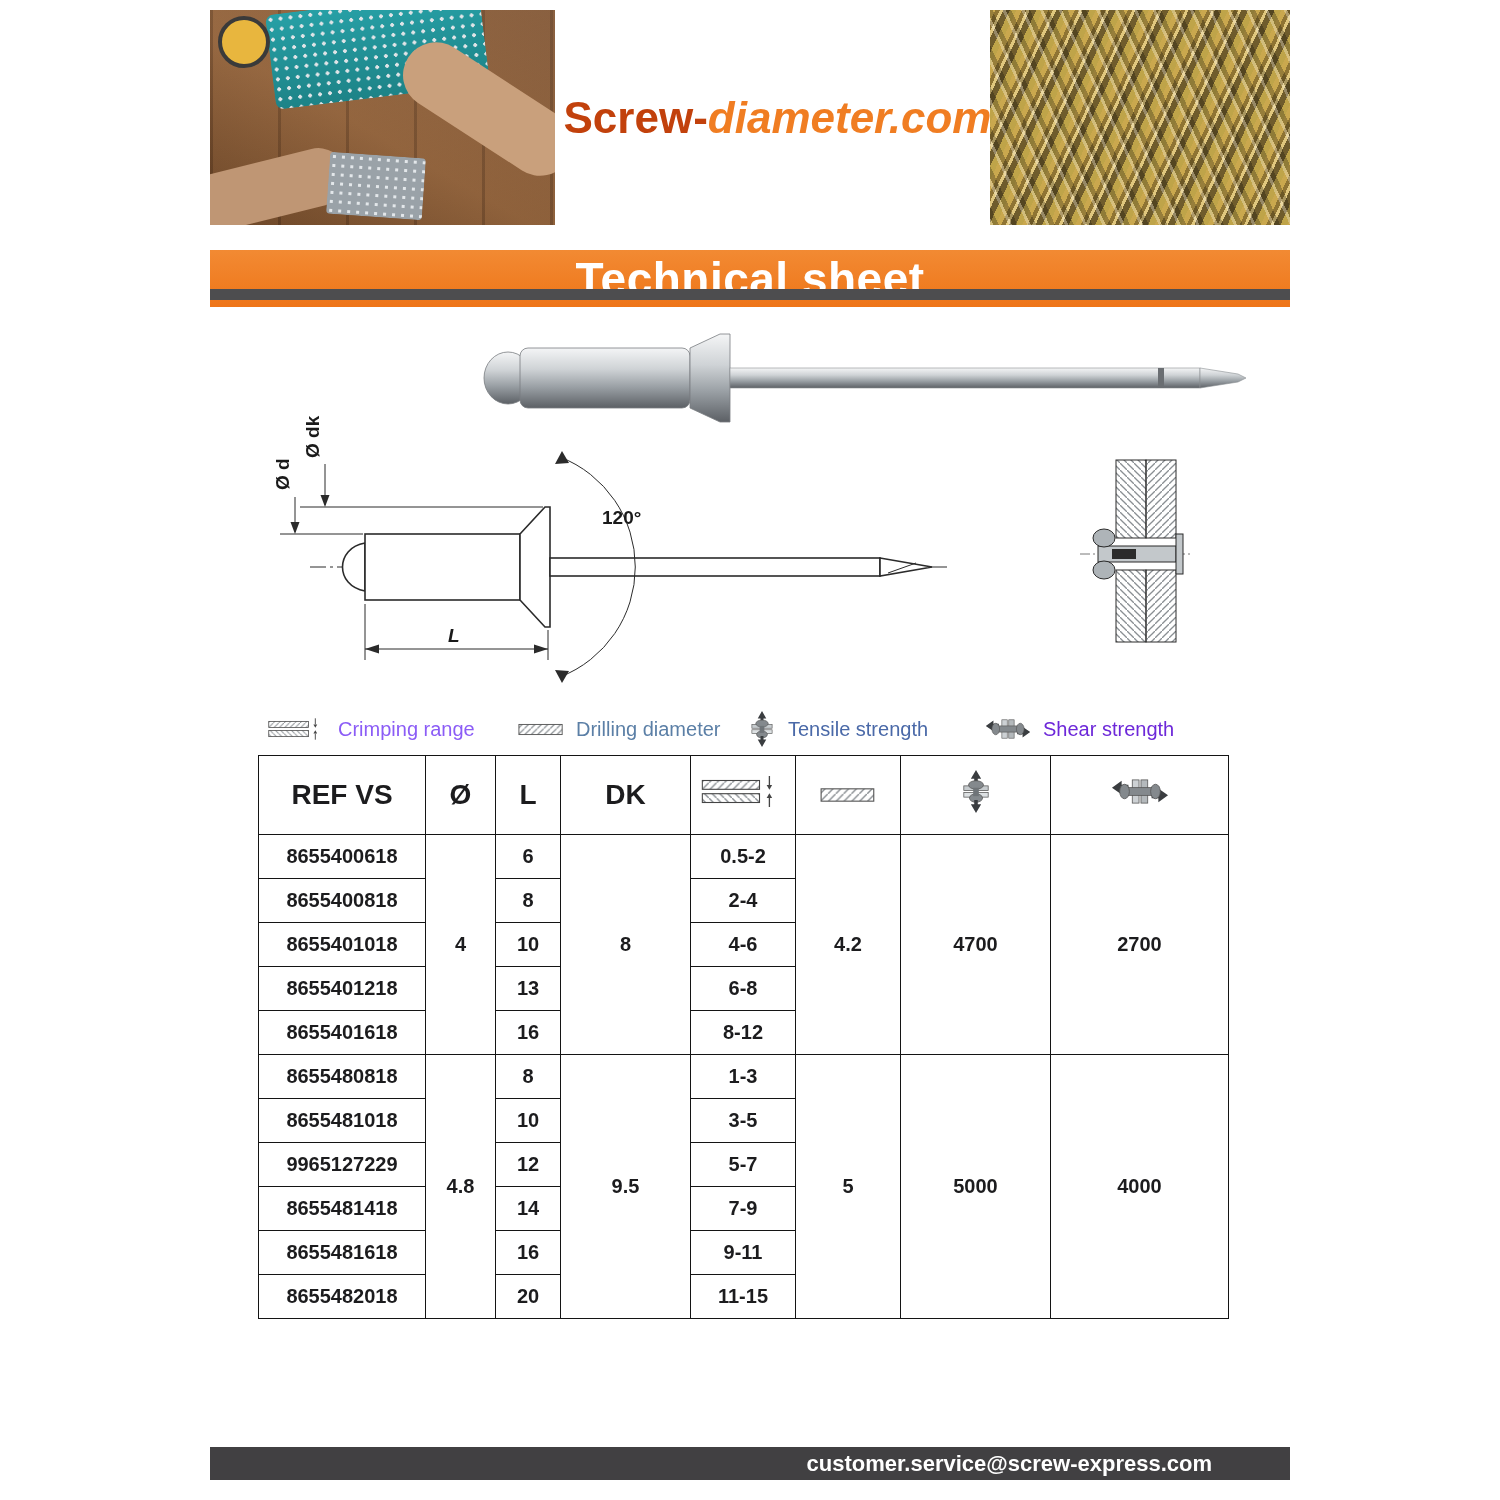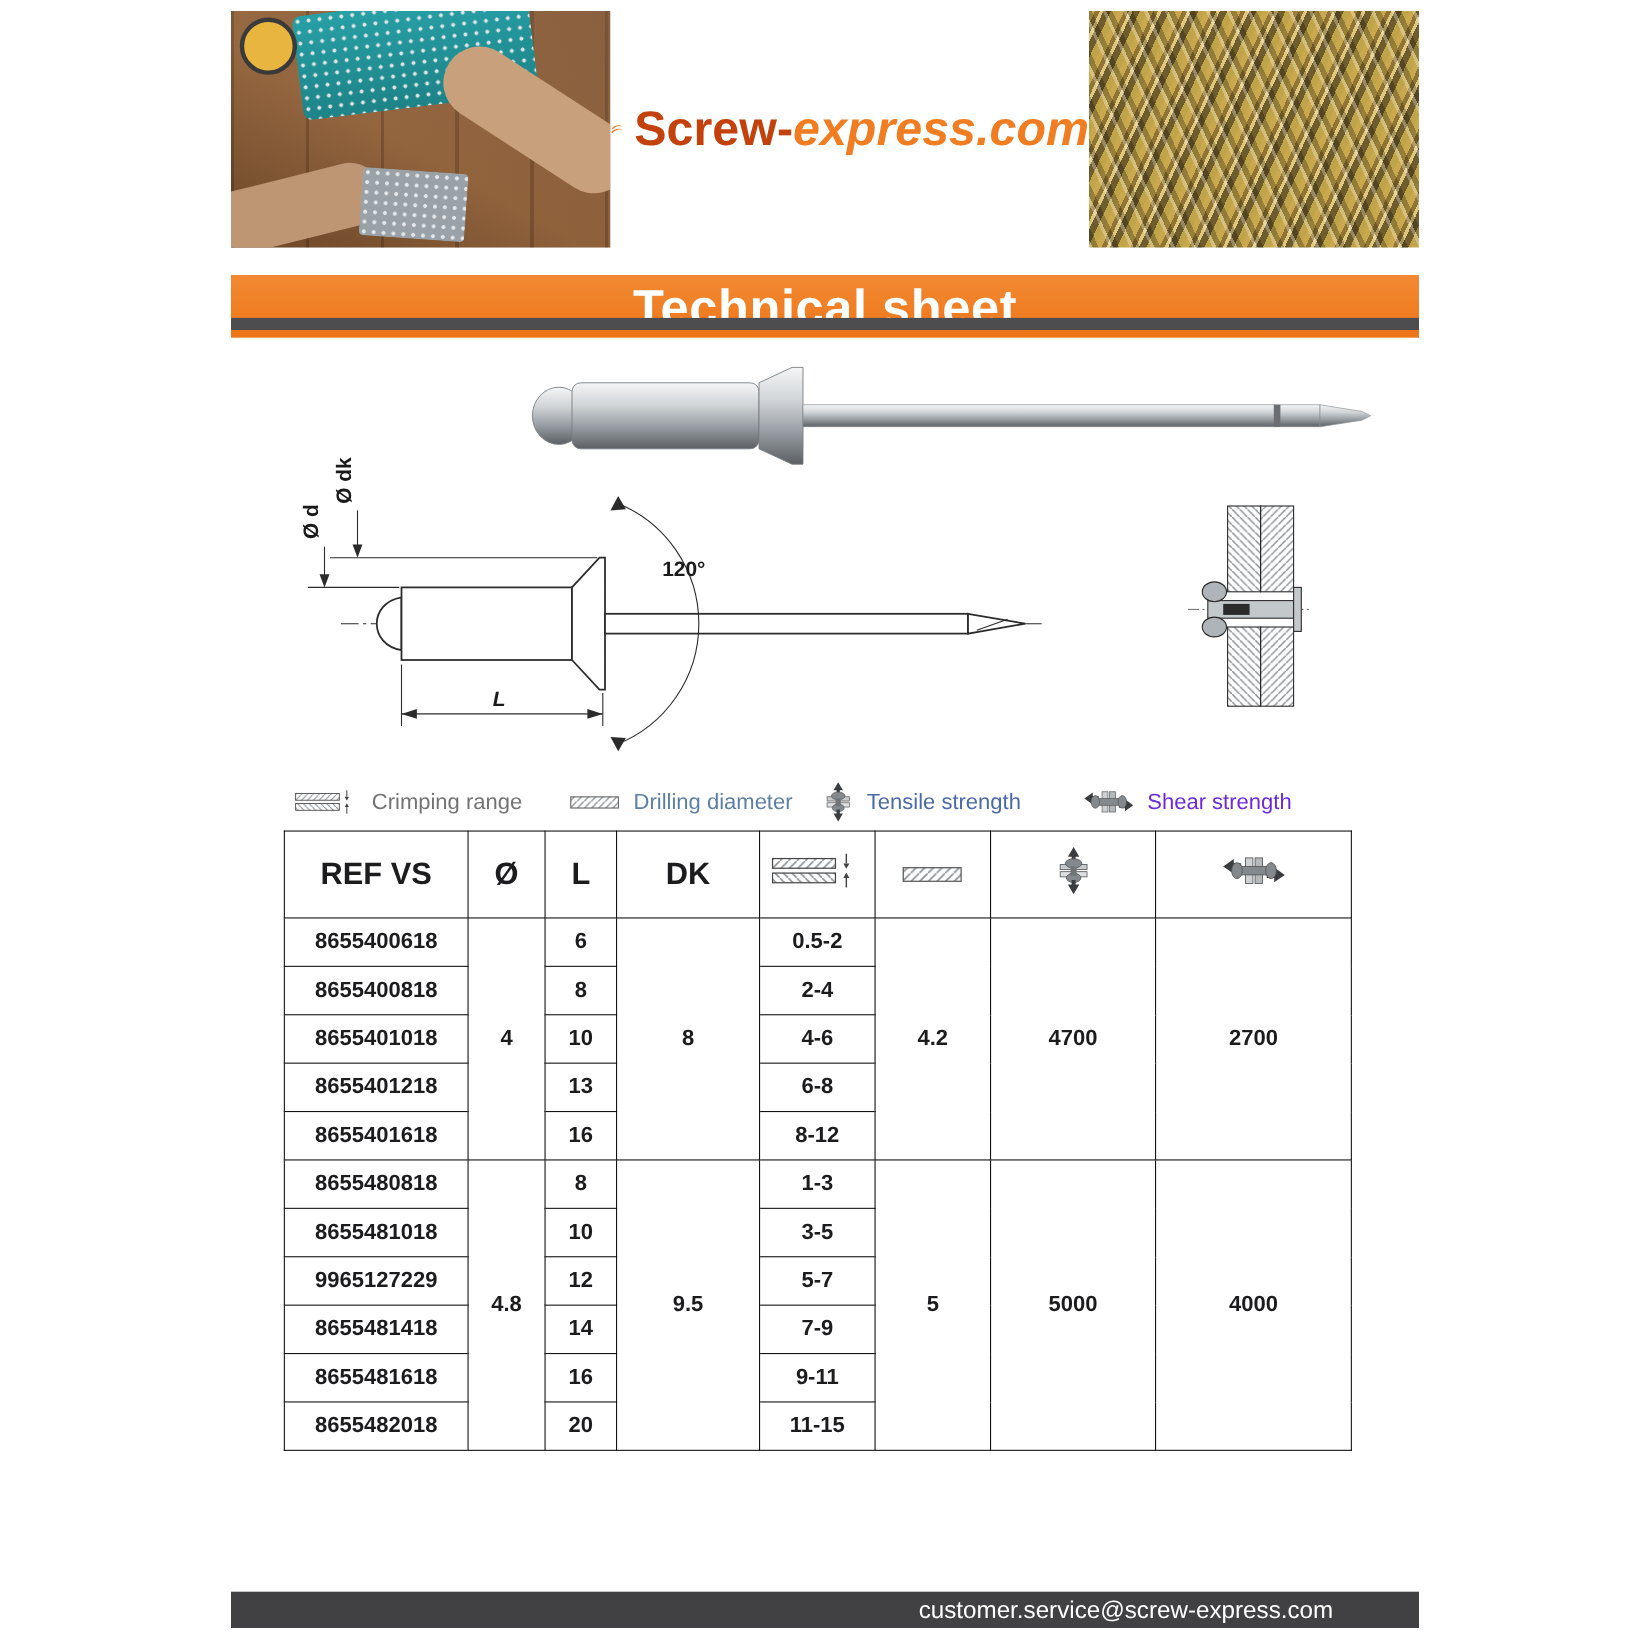--- a/index.html
+++ b/index.html
@@ -46,36 +46,36 @@
   .rivet-photo{position:absolute;left:468px;top:318px;}
   .tech-drawing{position:absolute;left:240px;top:402px;}
   .section-drawing{position:absolute;left:1078px;top:456px;}
   .td-thin{stroke:#2b2b2b;stroke-width:1;fill:none;}
   .td-fillw{fill:#fff;stroke:#2b2b2b;stroke-width:1.6;}
   .td-text{font-family:"Liberation Sans",sans-serif;font-size:19px;fill:#1a1a1a;font-weight:bold;}
 
   
   .legend-item{position:absolute;top:710px;display:flex;align-items:center;gap:12px;height:38px;}
   .li-label{font-size:20px;font-weight:500;}
-  .c-crimp{color:#737373;}
+  .c-crimp{color:#8b5cf6;}
   .c-drill{color:#5b7fa6;}
   .c-tens{color:#4a69a8;}
   .c-shear{color:#6d28d9;}
 
   
   .spec-table{position:absolute;left:258px;top:755px;border-collapse:collapse;table-layout:fixed;background:#fff;}
   .spec-table th,.spec-table td{border:1.4px solid #141414;text-align:center;vertical-align:middle;
     font-weight:bold;color:#1c1c1e;padding:0;}
   .spec-table th{height:78px;font-size:28px;}
   .spec-table td{height:43px;font-size:20px;}
 
   
   .footer-bar{position:absolute;left:210px;top:1447px;width:1080px;height:33px;background:#414042;
     display:flex;align-items:center;justify-content:flex-end;padding-right:78px;box-sizing:border-box;}
-  .footer-bar span{color:#fff;font-weight:normal;font-size:22px;}
+  .footer-bar span{color:#fff;font-weight:bold;font-size:22px;}
 </style>
 </head>
 <body>
 
 <svg width="0" height="0" style="position:absolute" aria-hidden="true">
   <defs>
     <pattern id="hatchA" width="7" height="7" patternUnits="userSpaceOnUse">
       <path d="M0,7 L7,0" stroke="#8a8f93" stroke-width="1.3"></path>
     </pattern>
     <pattern id="hatchB" width="7" height="7" patternUnits="userSpaceOnUse">
@@ -127,21 +127,21 @@
     <div class="pl-arm2"></div>
     <div class="pl-tray"></div>
   </div>
 
   <div class="logo-area">
     <svg width="74" height="64" viewBox="0 0 74 64">
       <path d="M8,24 C22,4 52,0 68,13 C50,6 28,11 14,29 Q10,27 8,24 Z" fill="#f07d22"></path>
       <path d="M4,47 C19,24 55,20 71,35 C52,26 27,32 12,51 Q7,50 4,47 Z" fill="#f07d22"></path>
     </svg>
     <div class="logo-text">
-      <span class="logo-dark">Screw-</span><span class="logo-orange">express.com</span>
+      <span class="logo-dark">Screw-</span><span class="logo-orange">diameter.com</span>
     </div>
   </div>
 
   <div class="photo photo-right"></div>
 
   <div class="title-bar">
     <span>Technical sheet</span>
   </div>
   <div class="dark-strip"></div>
 

